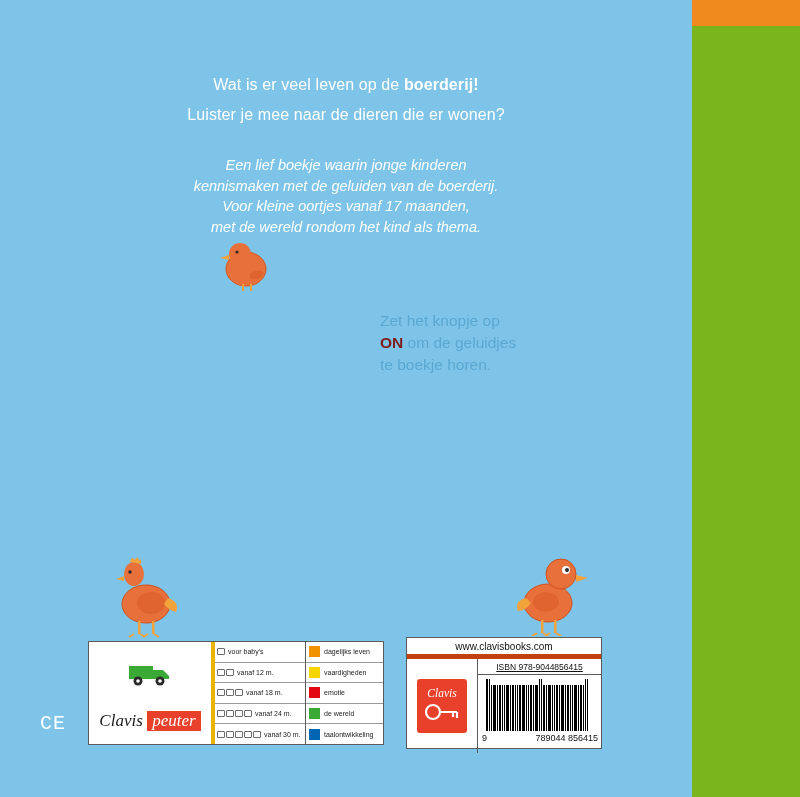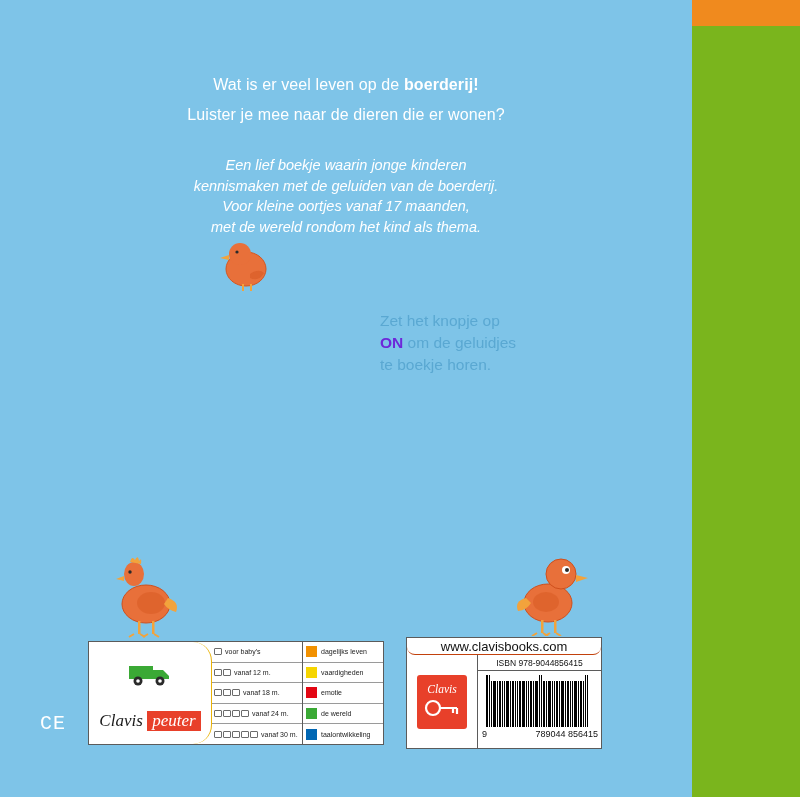--- a/index.html
+++ b/index.html
@@ -77,21 +77,21 @@
   .switch-note {
     position: absolute;
     left: 380px;
     top: 310px;
     width: 216px;
     text-align: left;
     color: #5aa8d2;
     font-size: 15.5px;
     line-height: 22px;
   }
-  .switch-note b { color: #6d28d9; font-weight: bold; }
+  .switch-note b { color: #7f1d1d; font-weight: bold; }
 
   
   .bird { position: absolute; }
 
   
   .chick-small { left: 216px; top: 236px; width: 62px; height: 58px; }
   
   .hen { left: 104px; top: 548px; width: 84px; height: 90px; }
   
   .chick-big { left: 508px; top: 548px; width: 90px; height: 88px; }
@@ -103,23 +103,22 @@
     top: 641px;
     width: 296px;
     height: 104px;
     background: #ffffff;
     border: 1px solid #5b5b5b;
     box-sizing: border-box;
     display: flex;
   }
   .label-logo {
     width: 122px;
-    border-right: 1px solid #eab308;
+    border-right: 4px solid #eab308;
     position: relative;
-    border-radius: 19px;
   }
   .clavis-logo {
     position: absolute;
     left: 8px;
     bottom: 13px;
     width: 106px;
     text-align: center;
   }
   .clavis-word {
     font-size: 17px;
@@ -213,27 +212,26 @@
     left: 406px;
     top: 637px;
     width: 196px;
     height: 112px;
     background: #ffffff;
     border: 1px solid #5b5b5b;
     box-sizing: border-box;
   }
   .site-row {
     height: 16px;
-    border-bottom: 1px solid #c2410c;
+    border-bottom: 5px solid #c2410c;
     display: flex;
     align-items: center;
     justify-content: center;
-    font-size: 13px;
+    font-size: 10px;
     color: #111;
-    border-radius: 8px;
   }
   .bc-body { display: flex; height: 94px; }
   .bc-left {
     width: 70px;
     border-right: 1px solid #5b5b5b;
     position: relative;
   }
   .clavis-key {
     position: absolute;
     left: 10px; top: 20px;
@@ -252,20 +250,21 @@
   }
   .bc-right { flex: 1; position: relative; }
   .isbn-row {
     height: 15px;
     border-bottom: 1px solid #5b5b5b;
     display: flex;
     align-items: center;
     justify-content: center;
     font-size: 8.5px;
     color: #111;
+    text-decoration: underline;
   }
   .bars {
     position: absolute;
     left: 8px;
     top: 20px;
     width: 106px;
     height: 52px;
     display: flex;
     align-items: flex-end;
     gap: 1px;

